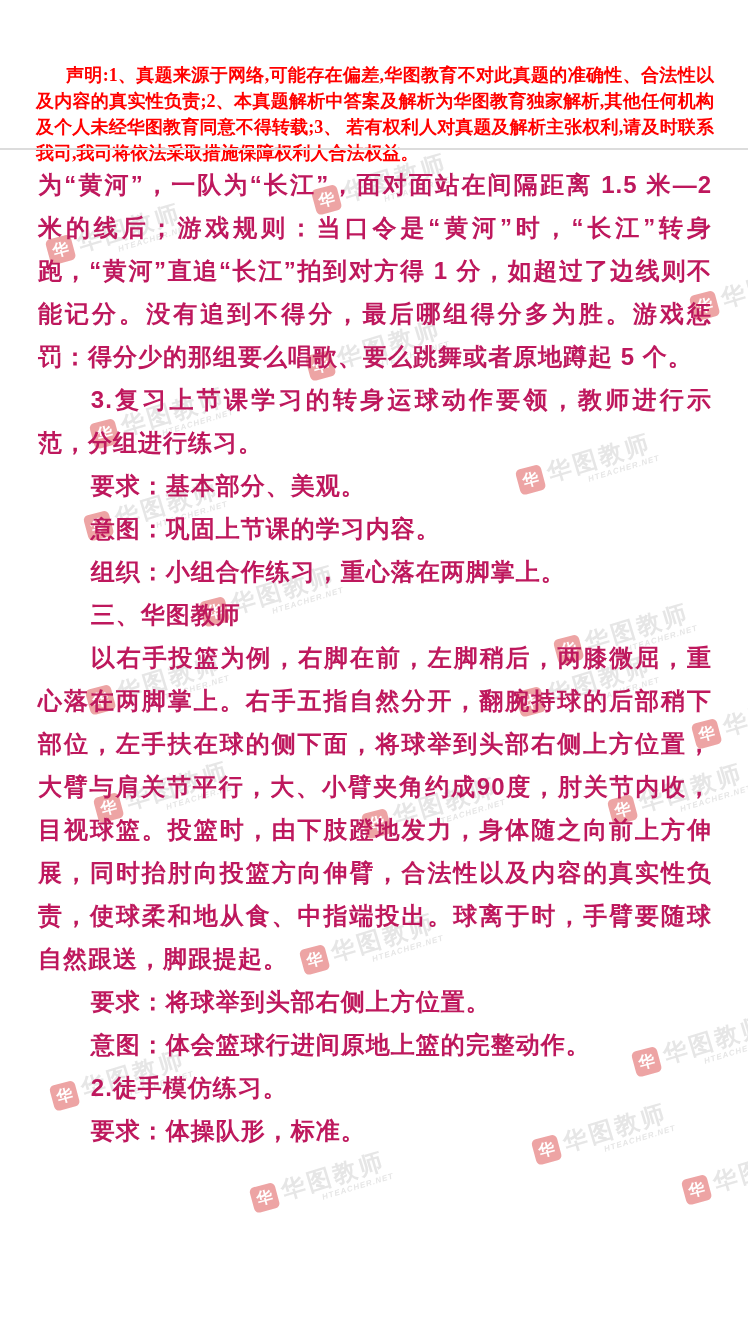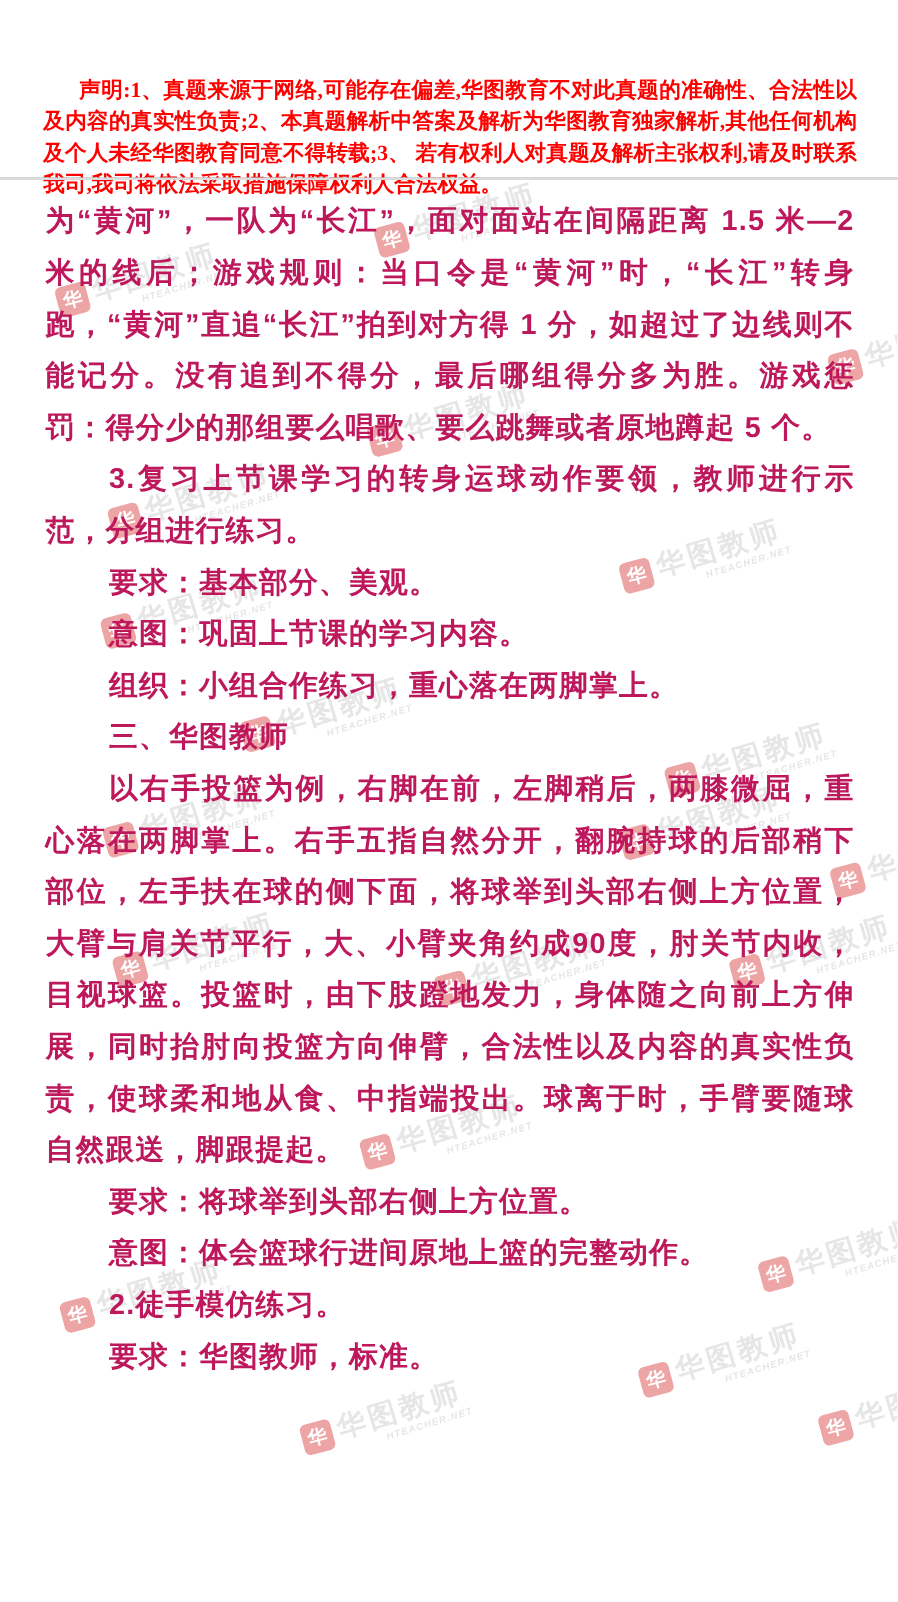--- a/index.html
+++ b/index.html
@@ -200,16 +200,16 @@
       <p>为“黄河”，一队为“长江”，面对面站在间隔距离 1.5 米—2 米的线后；游戏规则：当口令是“黄河”时，“长江”转身跑，“黄河”直追“长江”拍到对方得 1 分，如超过了边线则不能记分。没有追到不得分，最后哪组得分多为胜。游戏惩罚：得分少的那组要么唱歌、要么跳舞或者原地蹲起 5 个。</p>
       <p class="indent">3.复习上节课学习的转身运球动作要领，教师进行示范，分组进行练习。</p>
       <p class="indent">要求：基本部分、美观。</p>
       <p class="indent">意图：巩固上节课的学习内容。</p>
       <p class="indent">组织：小组合作练习，重心落在两脚掌上。</p>
       <p class="indent">三、华图教师</p>
       <p class="indent">以右手投篮为例，右脚在前，左脚稍后，两膝微屈，重心落在两脚掌上。右手五指自然分开，翻腕持球的后部稍下部位，左手扶在球的侧下面，将球举到头部右侧上方位置，大臂与肩关节平行，大、小臂夹角约成90度，肘关节内收，目视球篮。投篮时，由下肢蹬地发力，身体随之向前上方伸展，同时抬肘向投篮方向伸臂，合法性以及内容的真实性负责，使球柔和地从食、中指端投出。球离于时，手臂要随球自然跟送，脚跟提起。</p>
       <p class="indent">要求：将球举到头部右侧上方位置。</p>
       <p class="indent">意图：体会篮球行进间原地上篮的完整动作。</p>
       <p class="indent">2.徒手模仿练习。</p>
-      <p class="indent">要求：华图教师，标准。</p>
+      <p class="indent">要求：体操队形，标准。</p>
     </div>
 
 </div>
 
 </body></html>

